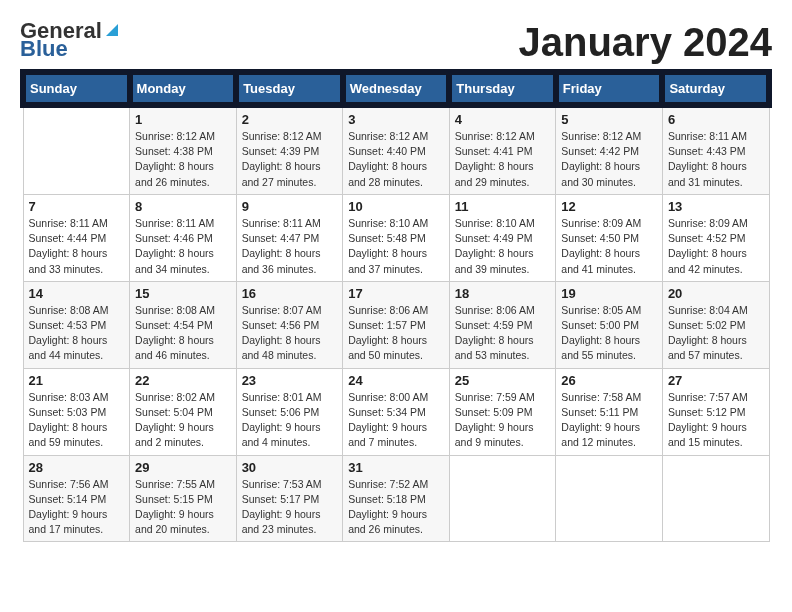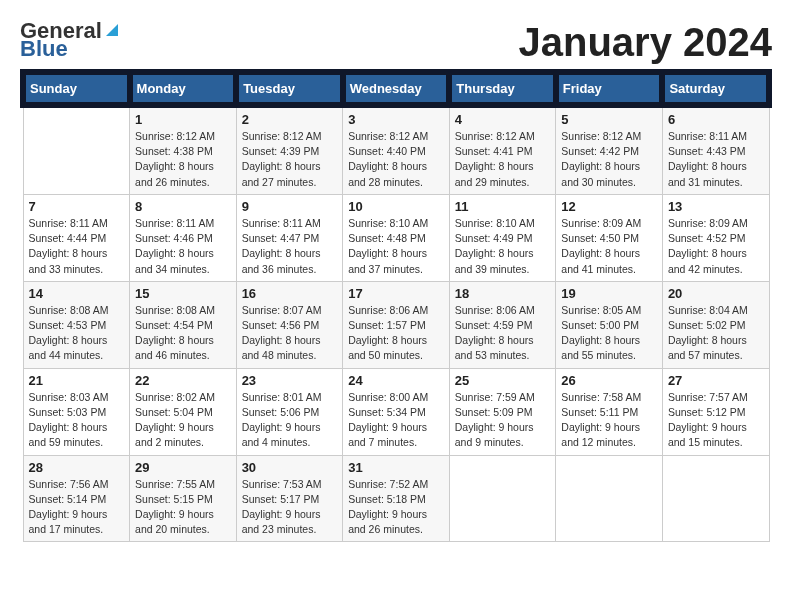--- a/index.html
+++ b/index.html
@@ -179,21 +179,21 @@
           <div class="day-info">
             <div>Sunrise: 8:11 AM</div>
             <div>Sunset: 4:47 PM</div>
             <div>Daylight: 8 hours and 36 minutes.</div>
           </div>
         </td>
         <td>
           <span class="day-number">10</span>
           <div class="day-info">
             <div>Sunrise: 8:10 AM</div>
-            <div>Sunset: 4:48 PM</div>
+            <div>Sunset: 5:48 PM</div>
             <div>Daylight: 8 hours and 37 minutes.</div>
           </div>
         </td>
         <td>
           <span class="day-number">11</span>
           <div class="day-info">
             <div>Sunrise: 8:10 AM</div>
             <div>Sunset: 4:49 PM</div>
             <div>Daylight: 8 hours and 39 minutes.</div>
           </div>

